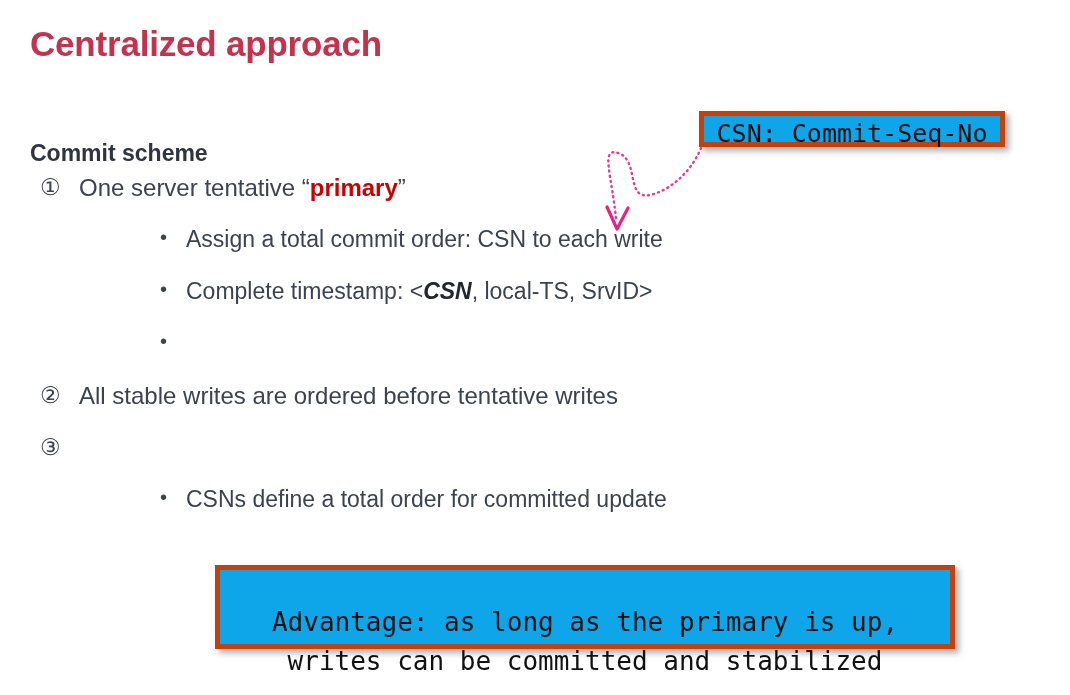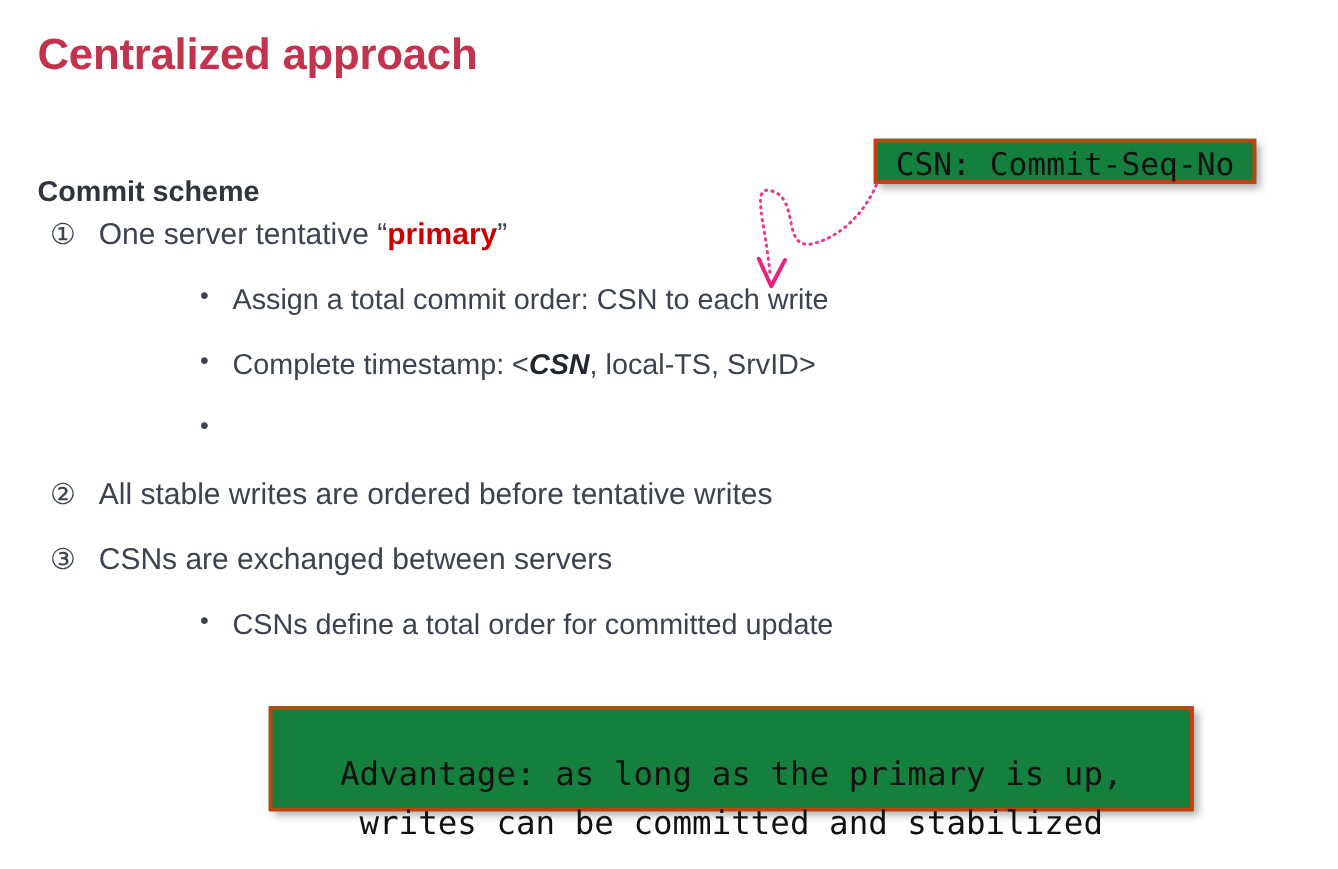--- a/index.html
+++ b/index.html
@@ -106,22 +106,22 @@
   }
   .em-bold {
     font-weight: bold;
     color: #22262e;
     font-style: italic;
   }
 
   
   .callout {
     position: absolute;
-    background: #15803d;
-    border: 3px solid #c2410c;
+    background: #0ea5e9;
+    border: 5px solid #c2410c;
     box-shadow: 4px 4px 6px rgba(110,110,110,0.55);
     box-sizing: border-box;
   }
   .callout .callout-text {
     position: absolute;
     left: 4px;
     right: 4px;
     top: 4px;
     text-align: center;
     font-family: "DejaVu Sans Mono", "Liberation Mono", monospace;
@@ -192,21 +192,20 @@
       </div>
       <div class="li lvl2">
         <span class="marker">•</span>
       </div>
       <div class="li lvl1">
         <span class="marker">②</span>
         <span class="txt"><span>All stable writes are ordered before tentative writes</span></span>
       </div>
       <div class="li lvl1">
         <span class="marker">③</span>
-        <span class="txt"><span>CSNs are exchanged between servers</span></span>
       </div>
       <div class="li lvl2">
         <span class="marker">•</span>
         <span class="txt"><span>CSNs define a total order for committed update</span></span>
       </div>
     </div>
 
   <div class="callout" id="callout-csn">
     <div class="callout-text">CSN: Commit-Seq-No</div>
   </div>

